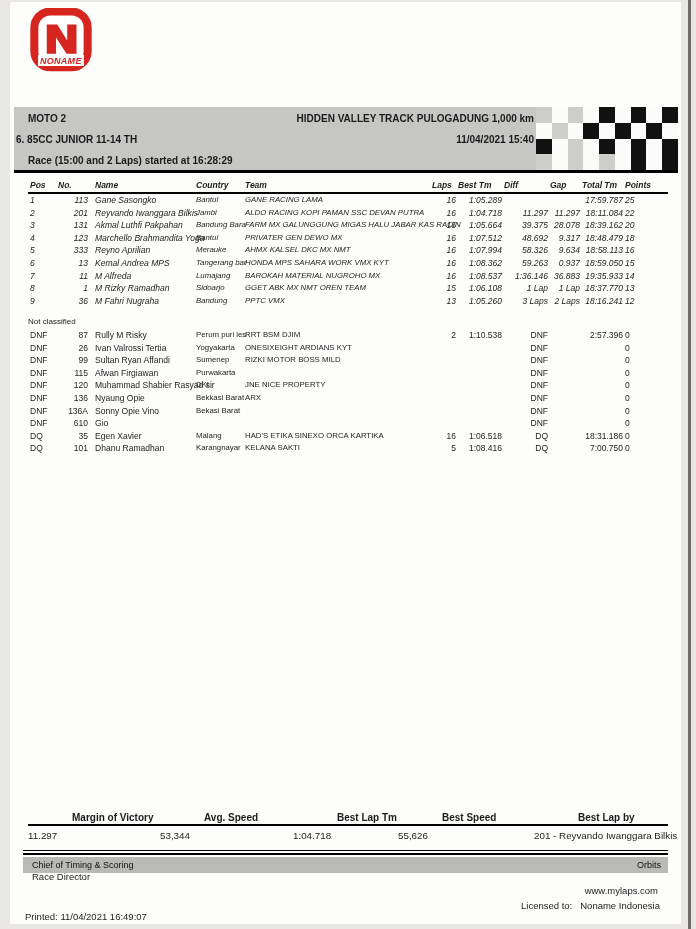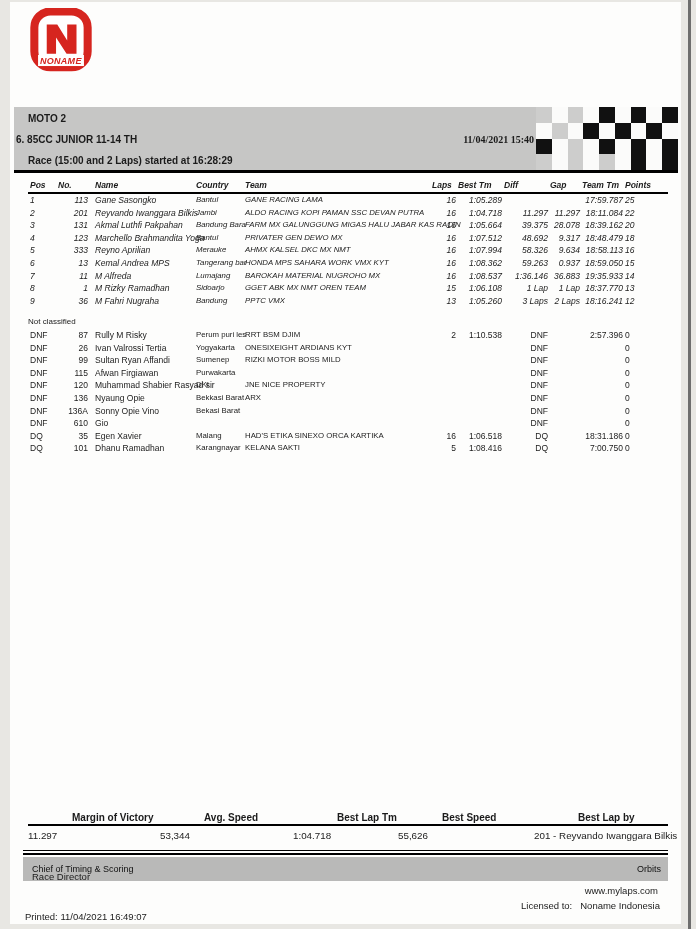--- a/index.html
+++ b/index.html
@@ -30,21 +30,21 @@
 
   
   .eventbox{
     position:absolute;left:4px;right:3px;top:105px;height:63px;
     background:#c6c6c5;border-bottom:3px solid #000;
   }
   .ev{position:absolute;font-size:10px;font-weight:bold;white-space:nowrap;}
   .ev-moto{left:14px;top:6px;}
   .ev-track{right:144px;top:6px;}
   .ev-class{left:2px;top:27px;}
-  .ev-date{right:144px;top:27px;font-family:Liberation Serif, serif;}
+  .ev-date{right:144px;top:27px;}
   .ev-race{left:14px;top:48px;}
   .flag{
     position:absolute;right:0;top:0;width:142px;height:63px;
     display:grid;grid-template-columns:repeat(9,1fr);grid-template-rows:repeat(4,1fr);
   }
   .flag div{width:100%;height:100%;}
 
   
   table.tbl{position:absolute;left:18px;width:640px;border-collapse:collapse;table-layout:fixed;}
   .tbl-main{top:176px;font-style:italic;}
@@ -72,21 +72,21 @@
   .sum-row{display:flex;}
   .sum-row.head{border-bottom:2px solid #000;}
   .sum-col{flex:0 0 auto;white-space:nowrap;}
   .sum-h{font-size:10px;font-weight:bold;line-height:13px;display:block;}
   .sum-v{font-size:9.8px;line-height:13px;padding-top:3px;display:block;}
 
   
   .sig-line1{position:absolute;left:13px;width:645px;top:848px;height:1px;background:#000;}
   .sig-line2{position:absolute;left:13px;width:645px;top:851px;height:2px;background:#000;}
   .sig-bar{
-    position:absolute;left:13px;width:645px;top:855px;height:24px;background:#b9b9b8;
+    position:absolute;left:13px;width:645px;top:855px;height:16px;background:#b9b9b8;
     display:flex;justify-content:space-between;align-items:center;
     padding:0 7px 0 9px;box-sizing:border-box;font-size:9px;color:#111;
   }
   .race-director{position:absolute;left:22px;top:869px;font-size:9.5px;}
   .website{position:absolute;right:23px;top:883px;font-size:9.5px;}
   .licensed{position:absolute;right:21px;top:898px;font-size:9.5px;}
   .licensed .lbl{margin-right:8px;}
   .printed{position:absolute;left:15px;top:909px;font-size:9.5px;}
 </style>
 </head>
@@ -99,20 +99,21 @@
       <rect x="7" y="4" width="86" height="90" rx="26" fill="#ffffff" stroke="#d6251f" stroke-width="13"></rect>
       <polygon points="27,72 27,25 44,25 60,51 60,25 75,25 75,72 59,72 42,46 42,72" fill="#d6251f"></polygon>
       <rect x="13" y="74" width="74" height="18" fill="#ffffff"></rect>
       <text x="16" y="88" font-size="14.5" font-style="italic" font-weight="bold" fill="#d6251f" font-family="Liberation Sans, sans-serif" letter-spacing="0.5">NONAME</text>
     </svg>
   </div>
 
 
   <div class="eventbox">
     <span class="ev ev-moto">MOTO 2</span>
+    <span class="ev ev-track">HIDDEN VALLEY TRACK PULOGADUNG 1,000 km</span>
     <span class="ev ev-class">6. 85CC JUNIOR 11-14 TH</span>
     <span class="ev ev-date">11/04/2021 15:40</span>
     <span class="ev ev-race">Race (15:00 and 2 Laps) started at 16:28:29</span>
     <div class="flag" id="flag">
         <div style="background: rgb(205, 205, 204);"></div>
         <div style="background: rgb(251, 251, 250);"></div>
         <div style="background: rgb(205, 205, 204);"></div>
         <div style="background: rgb(251, 251, 250);"></div>
         <div style="background: rgb(17, 17, 17);"></div>
         <div style="background: rgb(251, 251, 250);"></div>
@@ -167,21 +168,21 @@
         <tr id="head-row">
           <th class="c-pos">Pos</th>
           <th class="c-no">No.</th>
           <th class="c-name">Name</th>
           <th class="c-country">Country</th>
           <th class="c-team">Team</th>
           <th class="c-num">Laps</th>
           <th class="c-num">Best Tm</th>
           <th class="c-num">Diff</th>
           <th class="c-num">Gap</th>
-          <th class="c-num">Team Tm</th>
+          <th class="c-num">Total Tm</th>
           <th class="c-points">Points</th>
         </tr>
       </thead>
     <tbody id="body-classified">
         <tr>
           <td class="c-pos">1</td>
           <td class="c-no">113</td>
           <td class="c-name"><span>Gane Sasongko</span></td>
           <td class="c-country">Bantul</td>
           <td class="c-team">GANE RACING LAMA</td>

